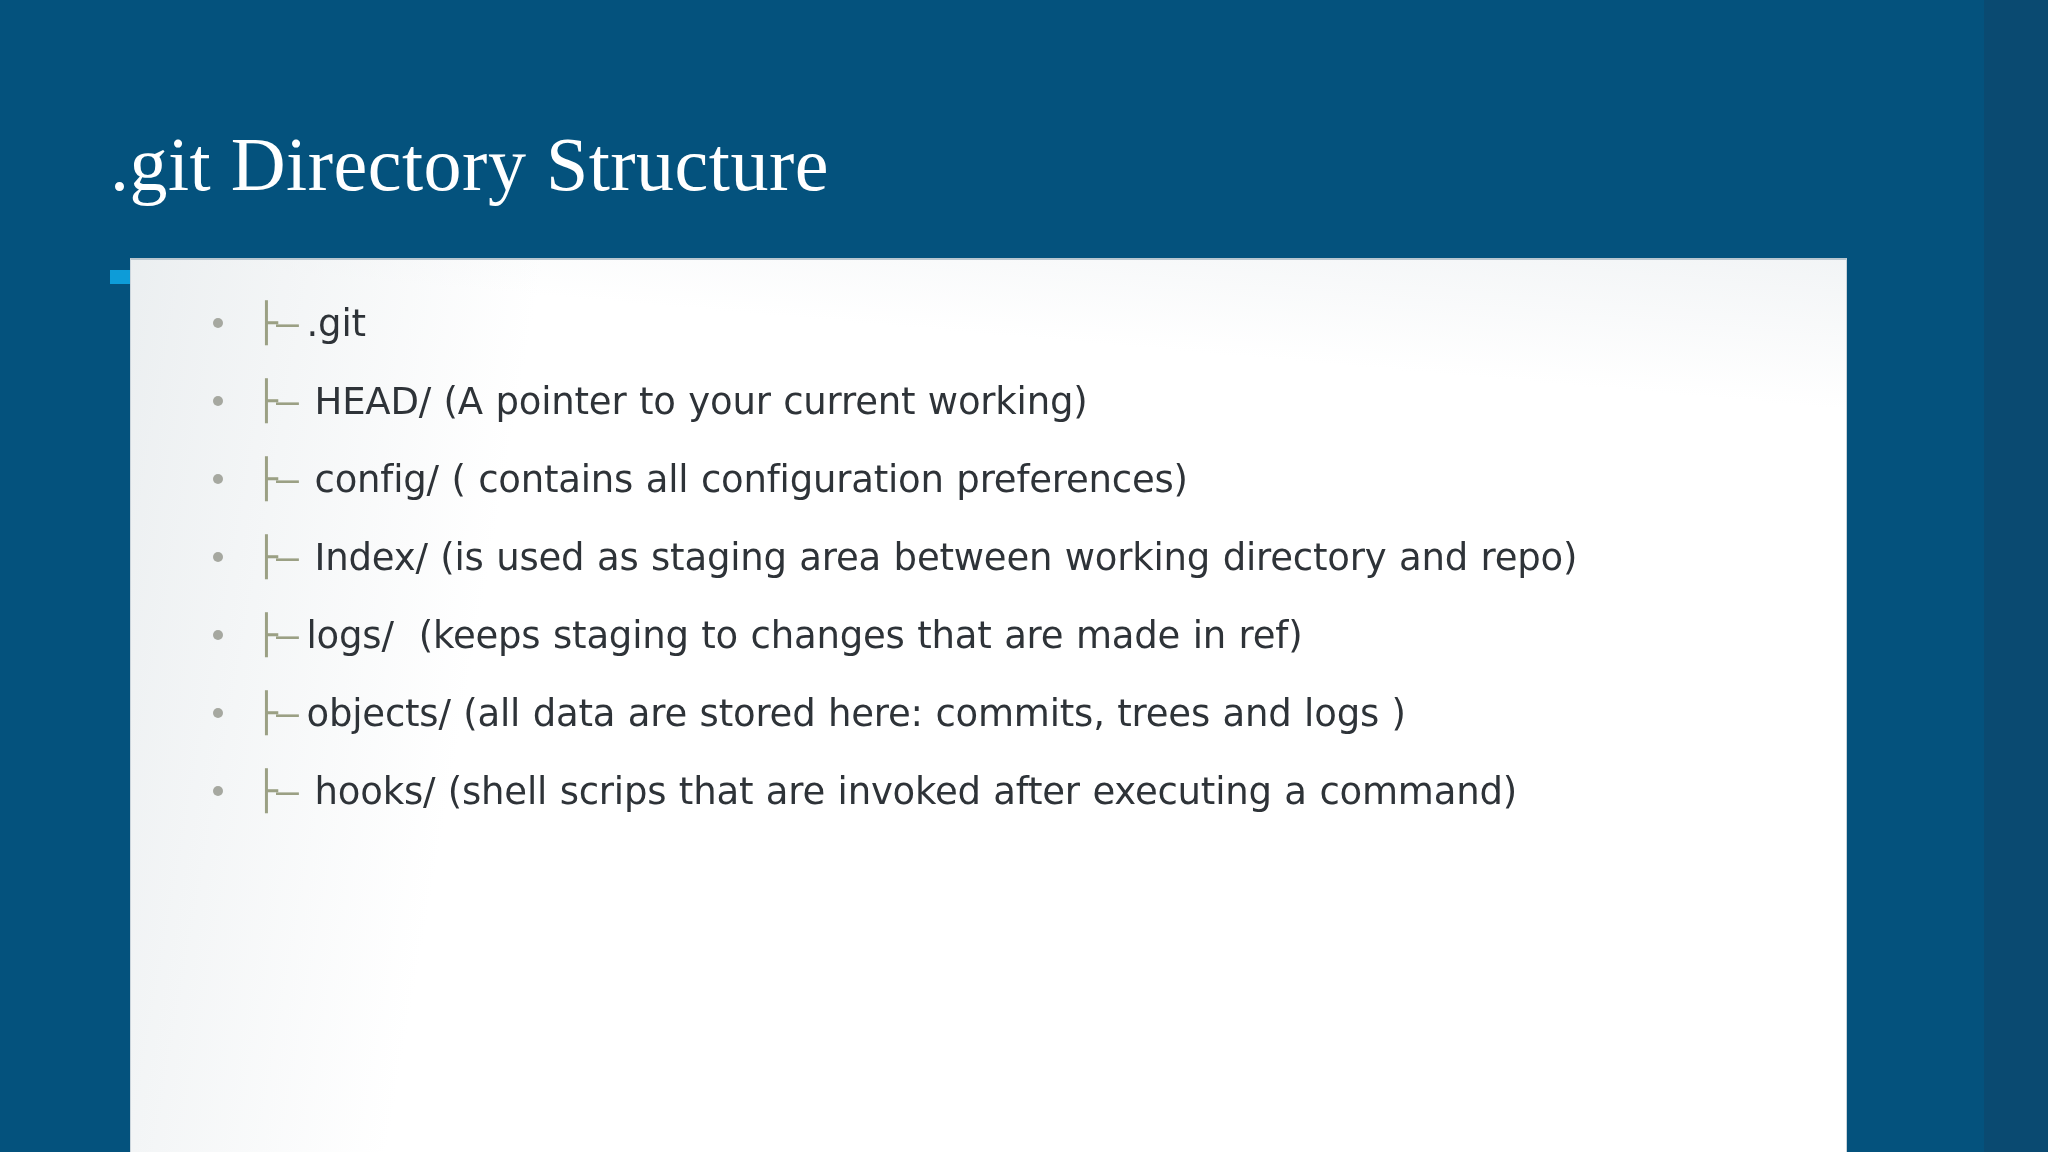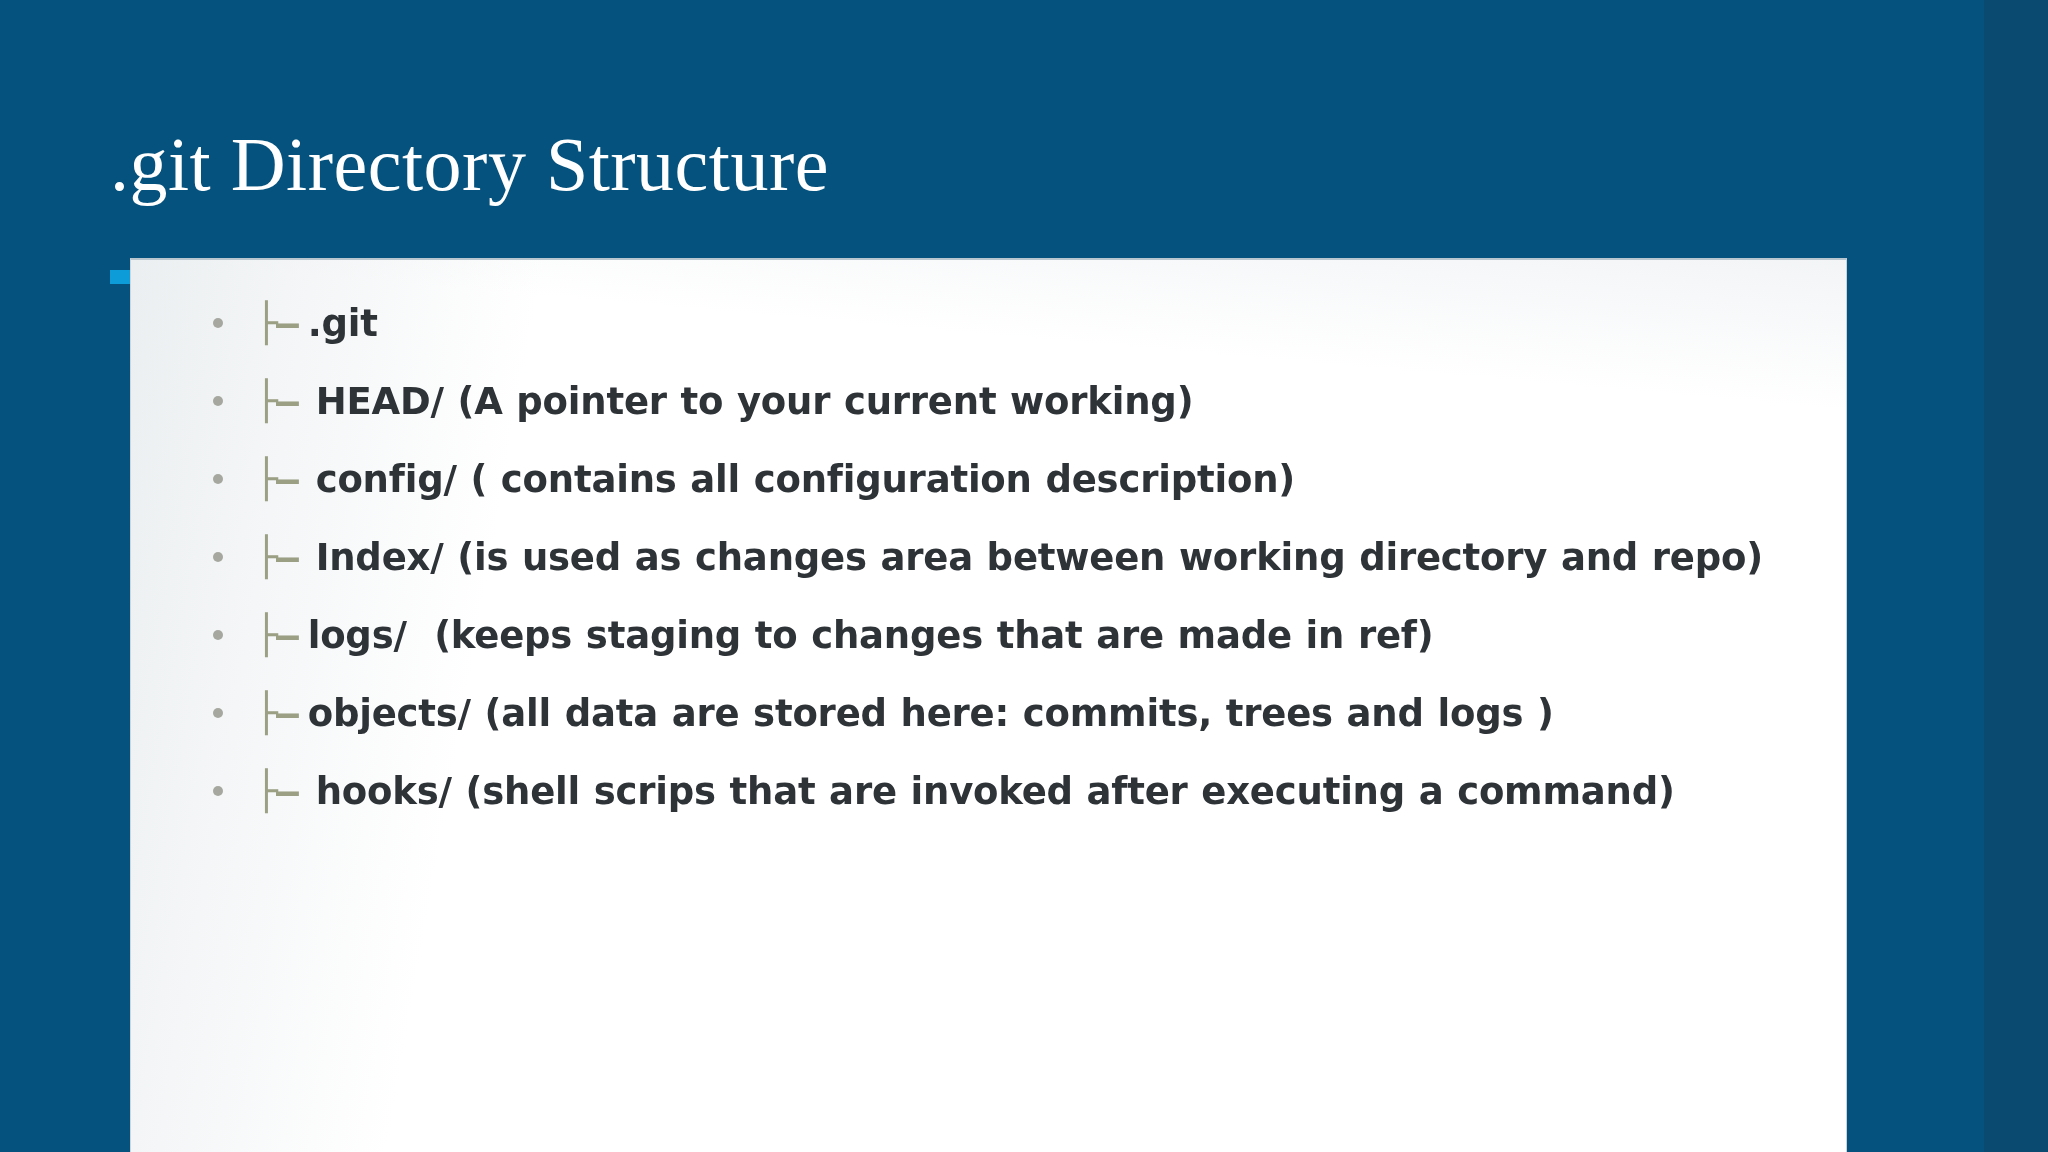--- a/index.html
+++ b/index.html
@@ -87,21 +87,20 @@
     background: #a6a8a0;
   }
   .tree-body {
     flex: 1 1 auto;
     font-family: "DejaVu Sans", "Liberation Sans", sans-serif;
     font-size: 37px;
     line-height: 67px;
     color: #2e3338;
     letter-spacing: -0.2px;
     word-spacing: 1px;
-    font-weight: bold;
   }
   .tree-glyph {
     color: #9ba084;
     font-family: "DejaVu Sans Mono", monospace;
     font-size: 38px;
     letter-spacing: -2px;
   }
   .tree-gap-wide  { letter-spacing: 5px; }
   .tree-gap-none  { letter-spacing: -3px; }
   .tree-text { white-space: pre-wrap; }
@@ -122,25 +121,25 @@
         <li class="tree-item">
           <span class="tree-bullet" style="background: rgb(166, 168, 160);"></span>
           <span class="tree-body"><span class="tree-glyph" style="color: rgb(155, 160, 132);">├—</span><span class="tree-gap-none"> </span><span class="tree-text" style="color: rgb(46, 51, 56);">.git</span></span>
         </li>
         <li class="tree-item">
           <span class="tree-bullet" style="background: rgb(166, 168, 160);"></span>
           <span class="tree-body"><span class="tree-glyph" style="color: rgb(155, 160, 132);">├—</span><span class="tree-gap-wide"> </span><span class="tree-text" style="color: rgb(46, 51, 56);">HEAD/ (A pointer to your current working)</span></span>
         </li>
         <li class="tree-item">
           <span class="tree-bullet" style="background: rgb(166, 168, 160);"></span>
-          <span class="tree-body"><span class="tree-glyph" style="color: rgb(155, 160, 132);">├—</span><span class="tree-gap-wide"> </span><span class="tree-text" style="color: rgb(46, 51, 56);">config/ ( contains all configuration description)</span></span>
+          <span class="tree-body"><span class="tree-glyph" style="color: rgb(155, 160, 132);">├—</span><span class="tree-gap-wide"> </span><span class="tree-text" style="color: rgb(46, 51, 56);">config/ ( contains all configuration preferences)</span></span>
         </li>
         <li class="tree-item">
           <span class="tree-bullet" style="background: rgb(166, 168, 160);"></span>
-          <span class="tree-body"><span class="tree-glyph" style="color: rgb(155, 160, 132);">├—</span><span class="tree-gap-wide"> </span><span class="tree-text" style="color: rgb(46, 51, 56);">Index/ (is used as changes area between working directory and repo)</span></span>
+          <span class="tree-body"><span class="tree-glyph" style="color: rgb(155, 160, 132);">├—</span><span class="tree-gap-wide"> </span><span class="tree-text" style="color: rgb(46, 51, 56);">Index/ (is used as staging area between working directory and repo)</span></span>
         </li>
         <li class="tree-item">
           <span class="tree-bullet" style="background: rgb(166, 168, 160);"></span>
           <span class="tree-body"><span class="tree-glyph" style="color: rgb(155, 160, 132);">├—</span><span class="tree-gap-none"> </span><span class="tree-text" style="color: rgb(46, 51, 56);">logs/  (keeps staging to changes that are made in ref)</span></span>
         </li>
         <li class="tree-item">
           <span class="tree-bullet" style="background: rgb(166, 168, 160);"></span>
           <span class="tree-body"><span class="tree-glyph" style="color: rgb(155, 160, 132);">├—</span><span class="tree-gap-none"> </span><span class="tree-text" style="color: rgb(46, 51, 56);">objects/ (all data are stored here: commits, trees and logs )</span></span>
         </li>
         <li class="tree-item">

